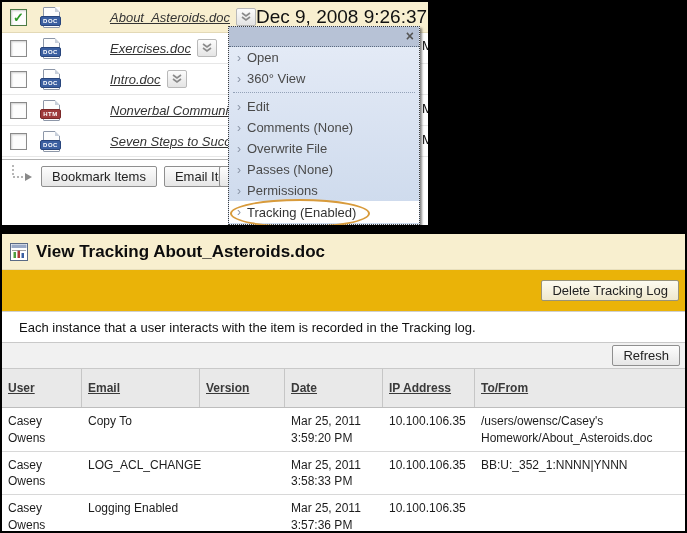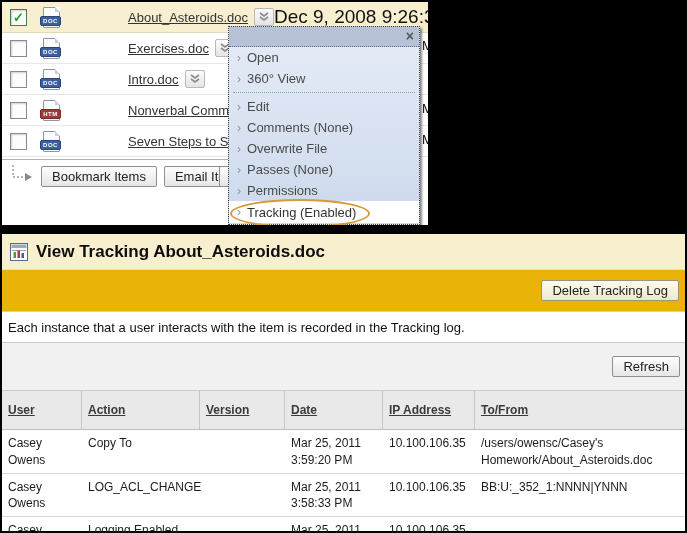--- a/index.html
+++ b/index.html
@@ -15,21 +15,21 @@
   .cb.checked{border-color:#4c7a45;}
   .tick{color:#2f9b27;font-weight:bold;font-size:13px;line-height:1;}
   .ficon{position:relative;width:22px;height:20px;margin-left:13px;flex:0 0 auto;}
   .page{position:absolute;left:3px;top:0;width:15px;height:19px;background:#fdfdfd;border:1px solid #8d97a8;border-radius:1px;}
   .page::after{content:"";position:absolute;right:-1px;top:-1px;width:0;height:0;
       border-left:5px solid #c8cfda;border-top:5px solid #fff;}
   .badge{position:absolute;left:0;bottom:1px;width:19px;height:8px;border-radius:2px;
       color:#fff;font-size:6px;font-weight:bold;line-height:8px;text-align:center;letter-spacing:.5px;}
   .badge.doc{background:#3b5fa0;border:1px solid #28457c;}
   .badge.htm{background:#9E3B3B;border:1px solid #7a2828;}
-  .fname{margin-left:66px;font-size:13px;color:#333;text-decoration:underline;cursor:pointer;white-space:nowrap;}
+  .fname{margin-left:48px;font-size:13px;color:#333;text-decoration:underline;cursor:pointer;white-space:nowrap;font-style:italic;}
   .chev{width:18px;height:16px;margin-left:6px;background:linear-gradient(#fcfcfc,#e4e4e4);
       border:1px solid #b9b9b9;border-radius:2px;display:flex;align-items:center;justify-content:center;cursor:pointer;flex:0 0 auto;}
   .fdate{margin-left:auto;padding-right:2px;font-size:19px;color:#111;white-space:nowrap;}
   .lfooter{position:absolute;left:0;top:157px;width:350px;height:33px;border-top:1px solid #b3b3b3;
       display:flex;align-items:center;padding-left:8px;box-sizing:border-box;background:#fff;gap:7px;}
   .btn{font-family:"Liberation Sans",sans-serif;font-size:13px;color:#222;padding:2px 10px;
       background:linear-gradient(#fdfdfd,#e6e6e6);border:1px solid #8f8f8f;border-radius:2px;cursor:pointer;}
   .btn.cream{background:linear-gradient(#fdfbf0,#efe8cd);border-color:#9a9478;}
   .dbtn{position:absolute;left:217px;}
   .frag{position:absolute;left:420px;font-size:13px;color:#111;}
@@ -47,22 +47,22 @@
   .ellipse{position:absolute;left:1px;top:172px;width:136px;height:25px;
       border:2px solid #D89B3C;border-radius:50%;pointer-events:none;}
 
   
   .panel{position:absolute;left:2px;top:234px;width:683px;height:297px;background:#fff;}
   .band{box-sizing:border-box;display:flex;align-items:center;}
   .band.head{height:36px;background:#F8EFCF;padding:0 8px;border-bottom:1px solid #e8dfbd;}
   .ticon{width:18px;height:18px;margin-right:8px;flex:0 0 auto;}
   .ptitle{font-size:17px;font-weight:bold;color:#0d0d0d;margin:0;}
   .band.act{height:42px;background:#eab308;justify-content:flex-end;padding-right:6px;border-bottom:1px solid #cfcfcf;}
-  .band.desc{height:30px;background:#fff;padding-left:6px;font-size:13px;color:#111;}
-  .band.refresh{height:49px;background:#F1F1F1;border-top:1px solid #c9c9c9;border-bottom:1px solid #c9c9c9;
+  .band.desc{height:30px;background:#fff;padding-left:17px;font-size:13px;color:#111;}
+  .band.refresh{height:27px;background:#F1F1F1;border-top:1px solid #c9c9c9;border-bottom:1px solid #c9c9c9;
       justify-content:flex-end;padding-right:5px;}
   .ttable{width:683px;font-size:12px;color:#1c1c1c;}
   .trow,.thead{display:grid;grid-template-columns:80px 118px 85px 98px 92px 1fr;}
   .thead{background:#E9E9E9;height:38px;border-bottom:1px solid #bdbdbd;}
   .th{display:flex;align-items:center;padding:2px 6px;border-right:1px solid #c6c6c6;box-sizing:border-box;}
   .th:last-child{border-right:none;}
   .thl{font-weight:bold;color:#3a3a3a;text-decoration:underline;cursor:pointer;line-height:1.25;}
   .trow{border-bottom:1px solid #d8d8d8;}
   .td{padding:5px 6px 4px 6px;line-height:1.4;box-sizing:border-box;min-height:37px;}
 </style>
@@ -220,21 +220,21 @@
     <div class="band refresh">
       <button class="btn">Refresh</button>
     </div>
 
     <div class="ttable">
       <div class="thead">
         <div class="th">
             <a class="thl">User</a>
           </div>
         <div class="th">
-            <a class="thl">Action</a>
+            <a class="thl">Email</a>
           </div>
         <div class="th">
             <a class="thl">Version</a>
           </div>
         <div class="th">
             <a class="thl">Date</a>
           </div>
         <div class="th">
             <a class="thl">IP Address</a>
           </div>

